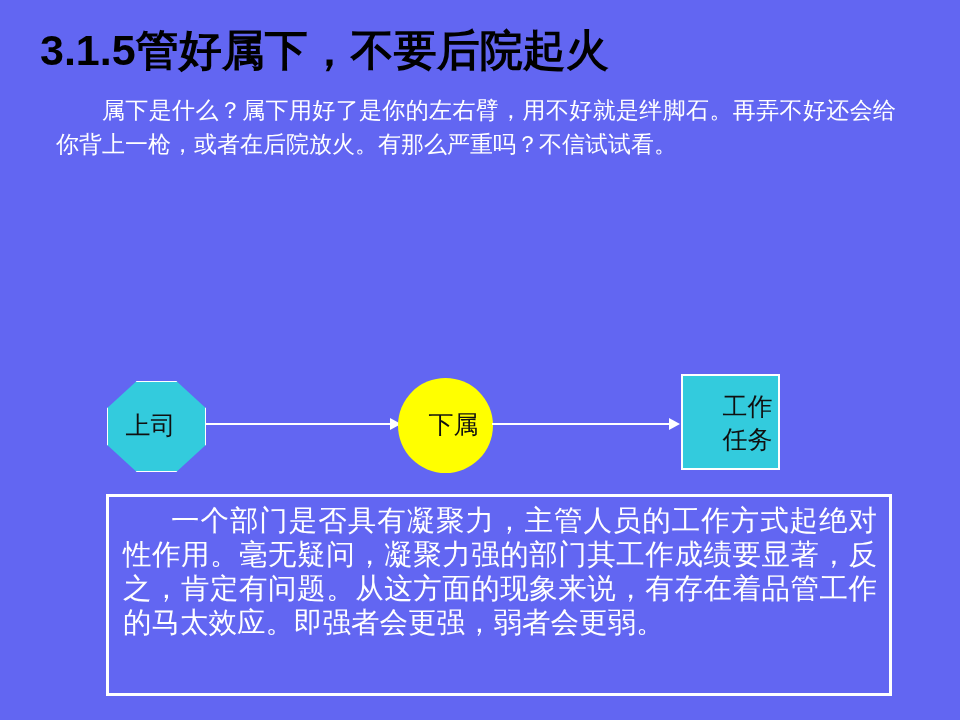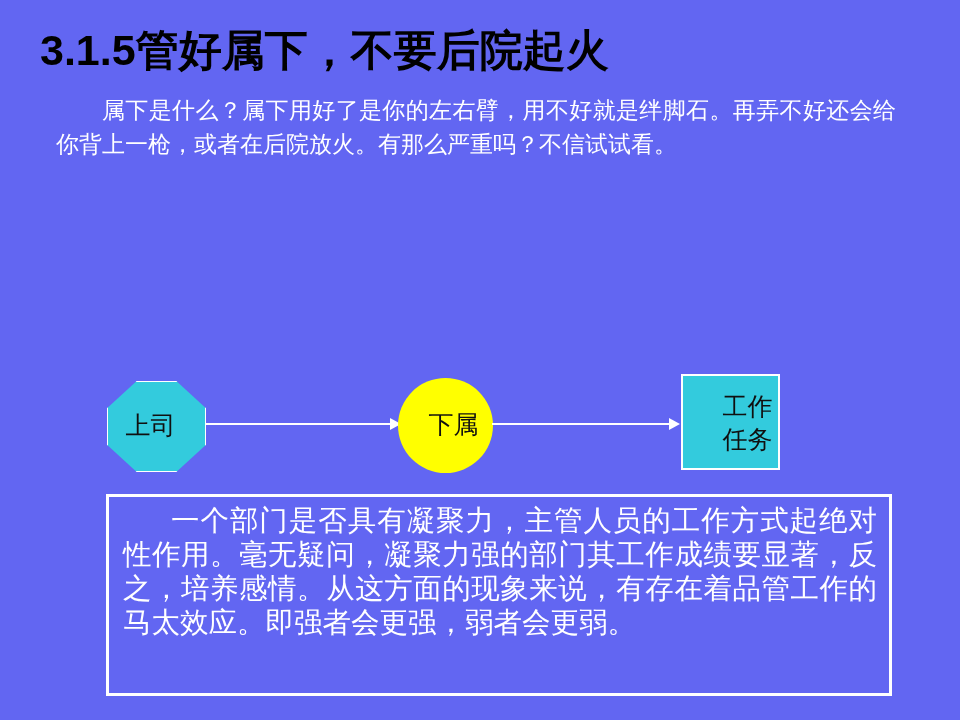--- a/index.html
+++ b/index.html
@@ -180,16 +180,16 @@
     <div class="arrow-line" id="arrow2-line"></div>
     <div class="arrow-head" id="arrow2-head"></div>
 
     <div id="node-task-shape"></div>
     <div class="node-label" id="node-task-label">工作
 任务</div>
 
   </div>
 
   <div id="note-box">
-    <div id="note-text">一个部门是否具有凝聚力，主管人员的工作方式起绝对性作用。毫无疑问，凝聚力强的部门其工作成绩要显著，反之，培养感情。从这方面的现象来说，有存在着品管工作的马太效应。即强者会更强，弱者会更弱。</div>
+    <div id="note-text">一个部门是否具有凝聚力，主管人员的工作方式起绝对性作用。毫无疑问，凝聚力强的部门其工作成绩要显著，反之，肯定有问题。从这方面的现象来说，有存在着品管工作的马太效应。即强者会更强，弱者会更弱。</div>
   </div>
 
 </div>
 
 </body></html>

